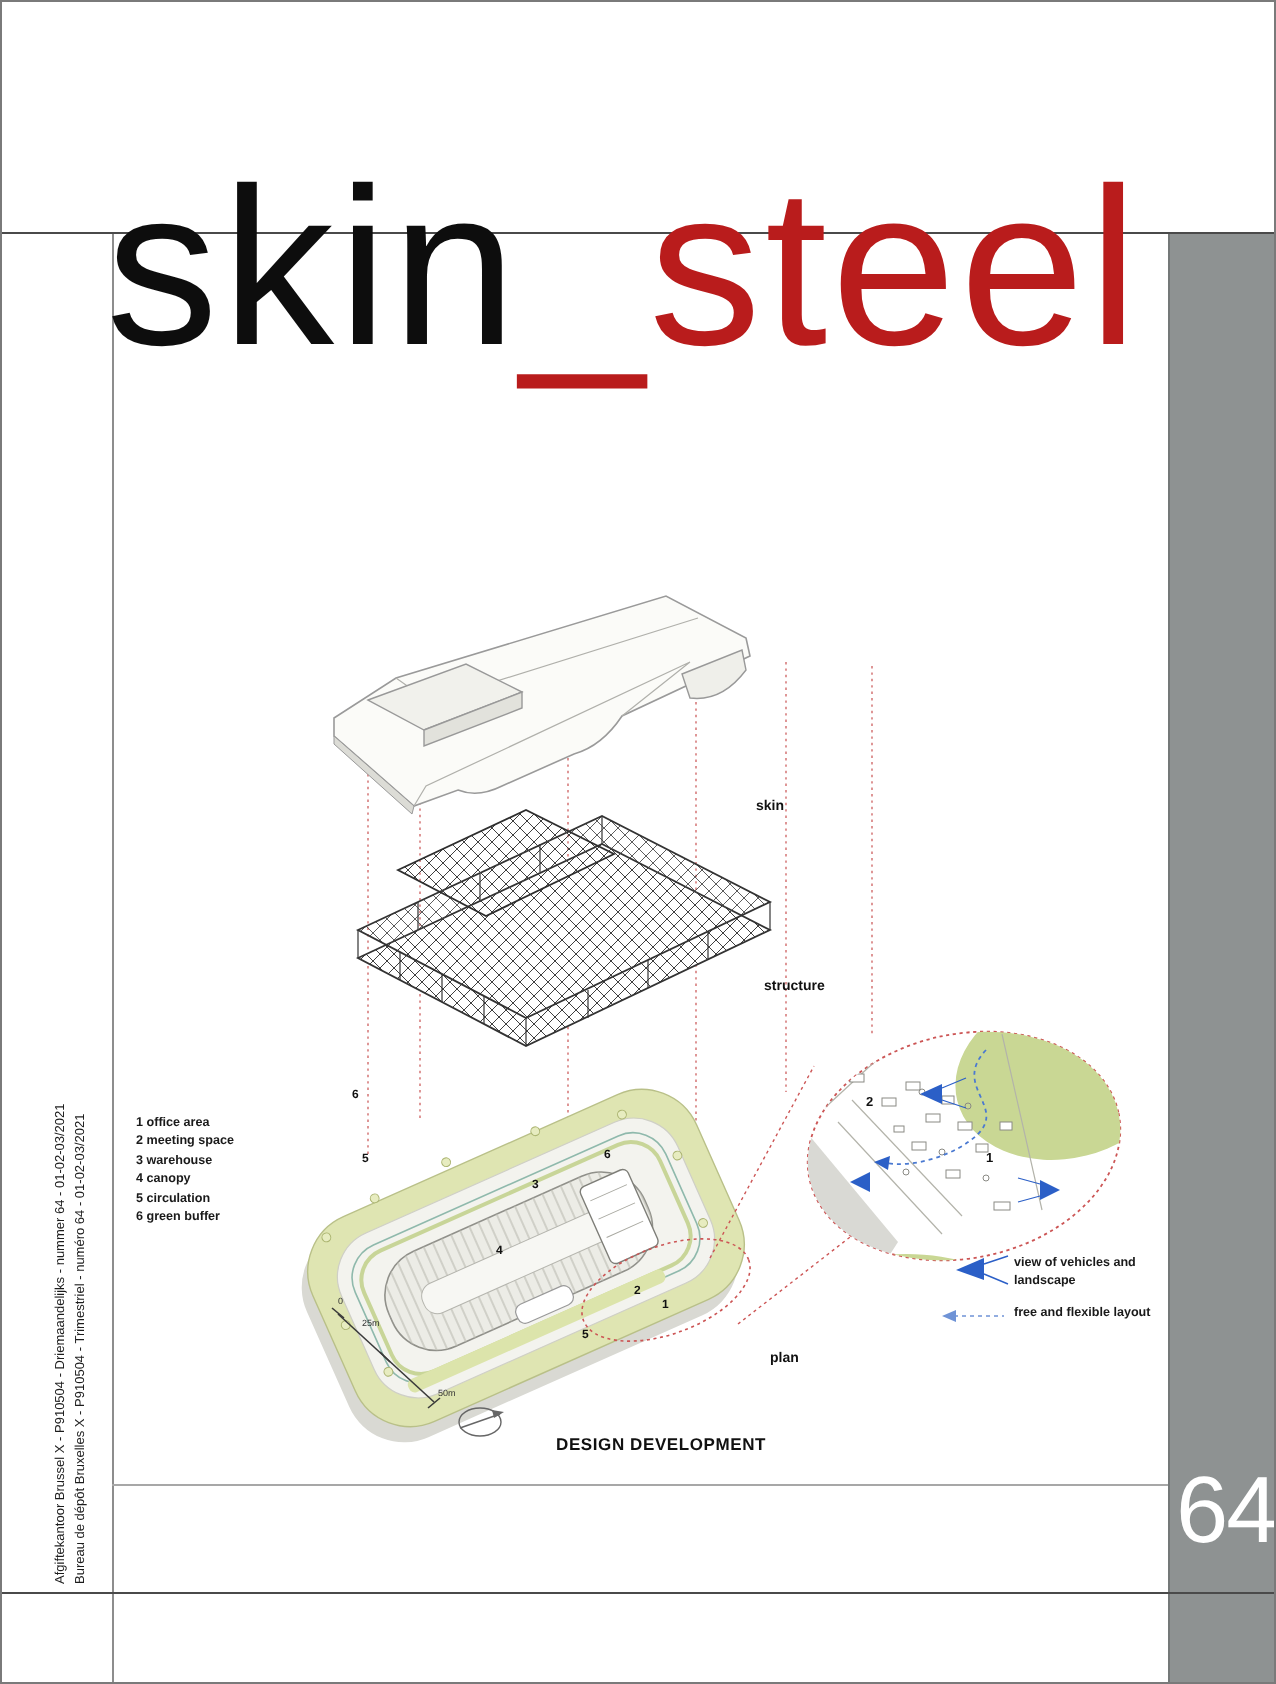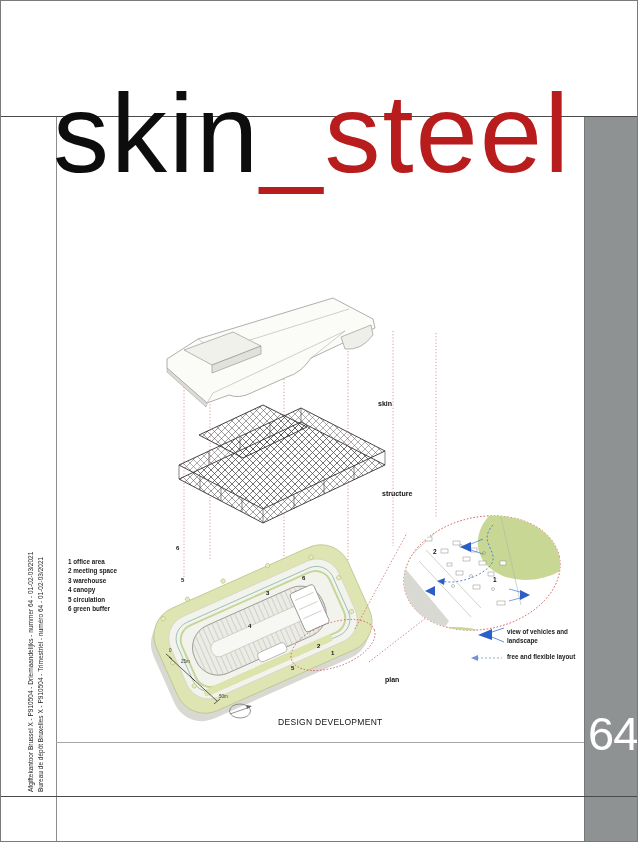--- a/index.html
+++ b/index.html
@@ -10,36 +10,36 @@
   .masthead{position:absolute;left:52px;top:2px;font-size:112px;line-height:1;
             letter-spacing:2px;color:#0d0d0d;white-space:nowrap;z-index:5;font-weight:400;}
   .masthead .accent{color:#b91c1c;}
   .rule-top{position:absolute;left:0;top:115px;width:638px;height:1px;background:#4a4a4a;z-index:3;}
   
   .left-rule{position:absolute;left:55px;top:115px;width:1px;height:726px;background:#8d8d8d;}
   .content-bottom-rule{position:absolute;left:55px;top:741px;width:528px;height:1px;background:#a7a7a7;}
   .rule-bottom{position:absolute;left:0;top:795px;width:638px;height:1px;background:#4a4a4a;z-index:4;}
   .right-strip{position:absolute;left:583px;top:115px;width:55px;height:726px;
                background:#8e9292;border-left:1px solid #747878;z-index:2;}
-  .issue-number{position:absolute;left:3px;top:594px;font-size:47px;line-height:1;
+  .issue-number{position:absolute;left:3px;top:615px;font-size:47px;line-height:1;
                 color:#ffffff;letter-spacing:-1px;text-align:center;}
   
   .spine{position:absolute;left:25px;top:791px;transform:rotate(-90deg);
          transform-origin:0 0;font-size:6.5px;line-height:9.5px;color:#1c1c1c;
          white-space:nowrap;letter-spacing:0;}
   
   .diagram-svg{position:absolute;left:0;top:0;width:638px;height:842px;z-index:1;}
   
   .ov{position:absolute;color:#111;z-index:3;}
   .layer-label{font-size:7px;font-weight:700;}
   .legend{font-size:6.3px;font-weight:600;line-height:9.4px;color:#1a1a1a;}
   .marker{font-size:6px;font-weight:700;}
   .marker-detail{font-size:6.5px;font-weight:700;}
   .ann{font-size:6.3px;font-weight:600;line-height:8.6px;color:#1a1a1a;}
-  .caption{font-size:8.5px;font-weight:400;letter-spacing:.3px;color:#111;}
+  .caption{font-size:8.5px;font-weight:700;letter-spacing:.3px;color:#111;}
   .scale-label{font-size:4.5px;color:#333;}
 </style>
 </head>
 <body>
 
 <div class="page">
 
   <h1 class="masthead"><span>skin</span><span class="accent">_steel</span></h1>
   <div class="rule-top"></div>
 

